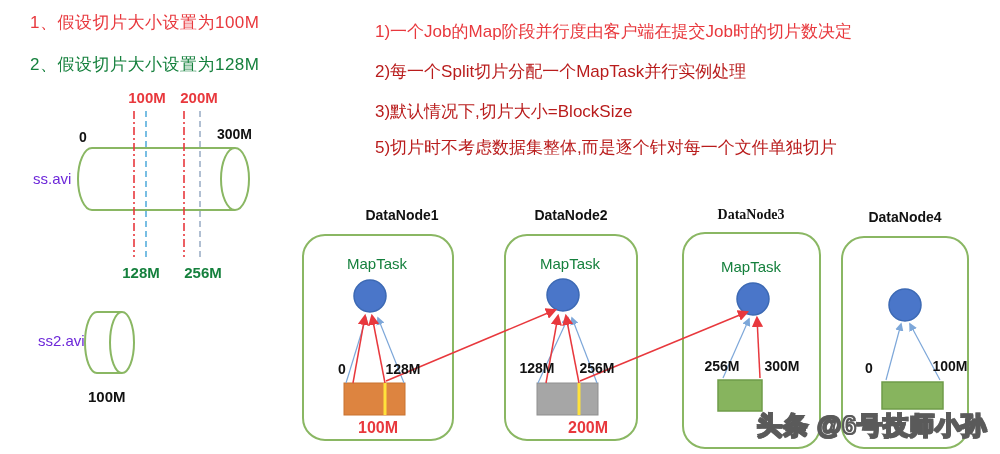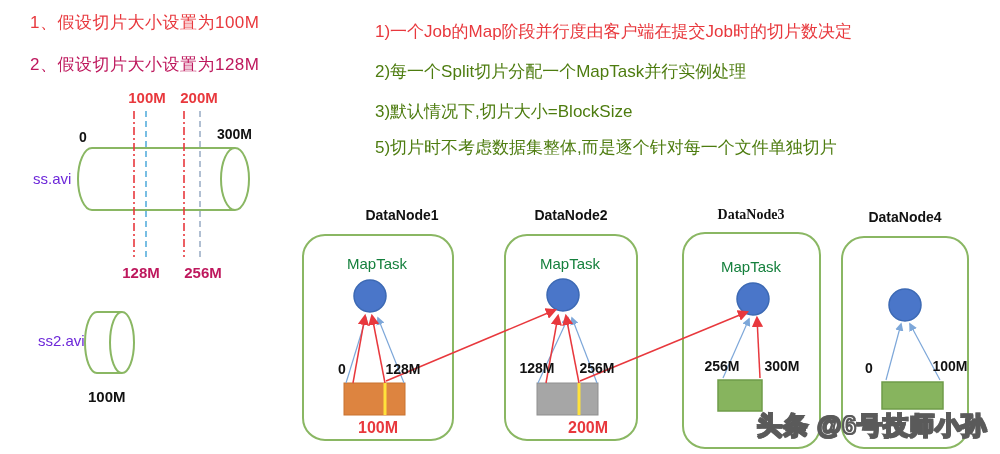--- a/index.html
+++ b/index.html
@@ -1,22 +1,22 @@
 <!DOCTYPE html>
 <html><head>
 <meta charset="utf-8">
 <style>
   html,body{margin:0;padding:0;background:#fff;}
   .stage{position:relative;width:1000px;height:454px;background:#ffffff;overflow:hidden;
          font-family:"Liberation Sans","DejaVu Sans",sans-serif;padding-left:30px;}
   .stage svg{position:absolute;left:0;top:0;}
-  .t{position:absolute;white-space:nowrap;color:#4d7c0f;}
+  .t{position:absolute;white-space:nowrap;color:#b91c1c;}
   .c{transform:translateX(-50%);}
   .red{color:#e8383d;}
-  .blue{color:#be185d;}
+  .blue{color:#15803d;}
   .assume{font-size:17px;letter-spacing:0.5px;}
   .note{font-size:17px;}
   .mark{font-size:15px;font-weight:bold;}
   .axis{font-size:14px;font-weight:bold;color:#111;}
   .fname{font-size:15px;color:#6d28d9;}
   .dn-title{font-size:14px;font-weight:bold;color:#111;}
   .maptask{font-size:15px;color:#15803d;}
   .blk-lbl{font-size:14px;font-weight:bold;color:#111;}
   .size-lbl{font-size:16px;font-weight:bold;}
   .watermark{font-size:25px;font-weight:bold;color:#ffffff;letter-spacing:1px;

